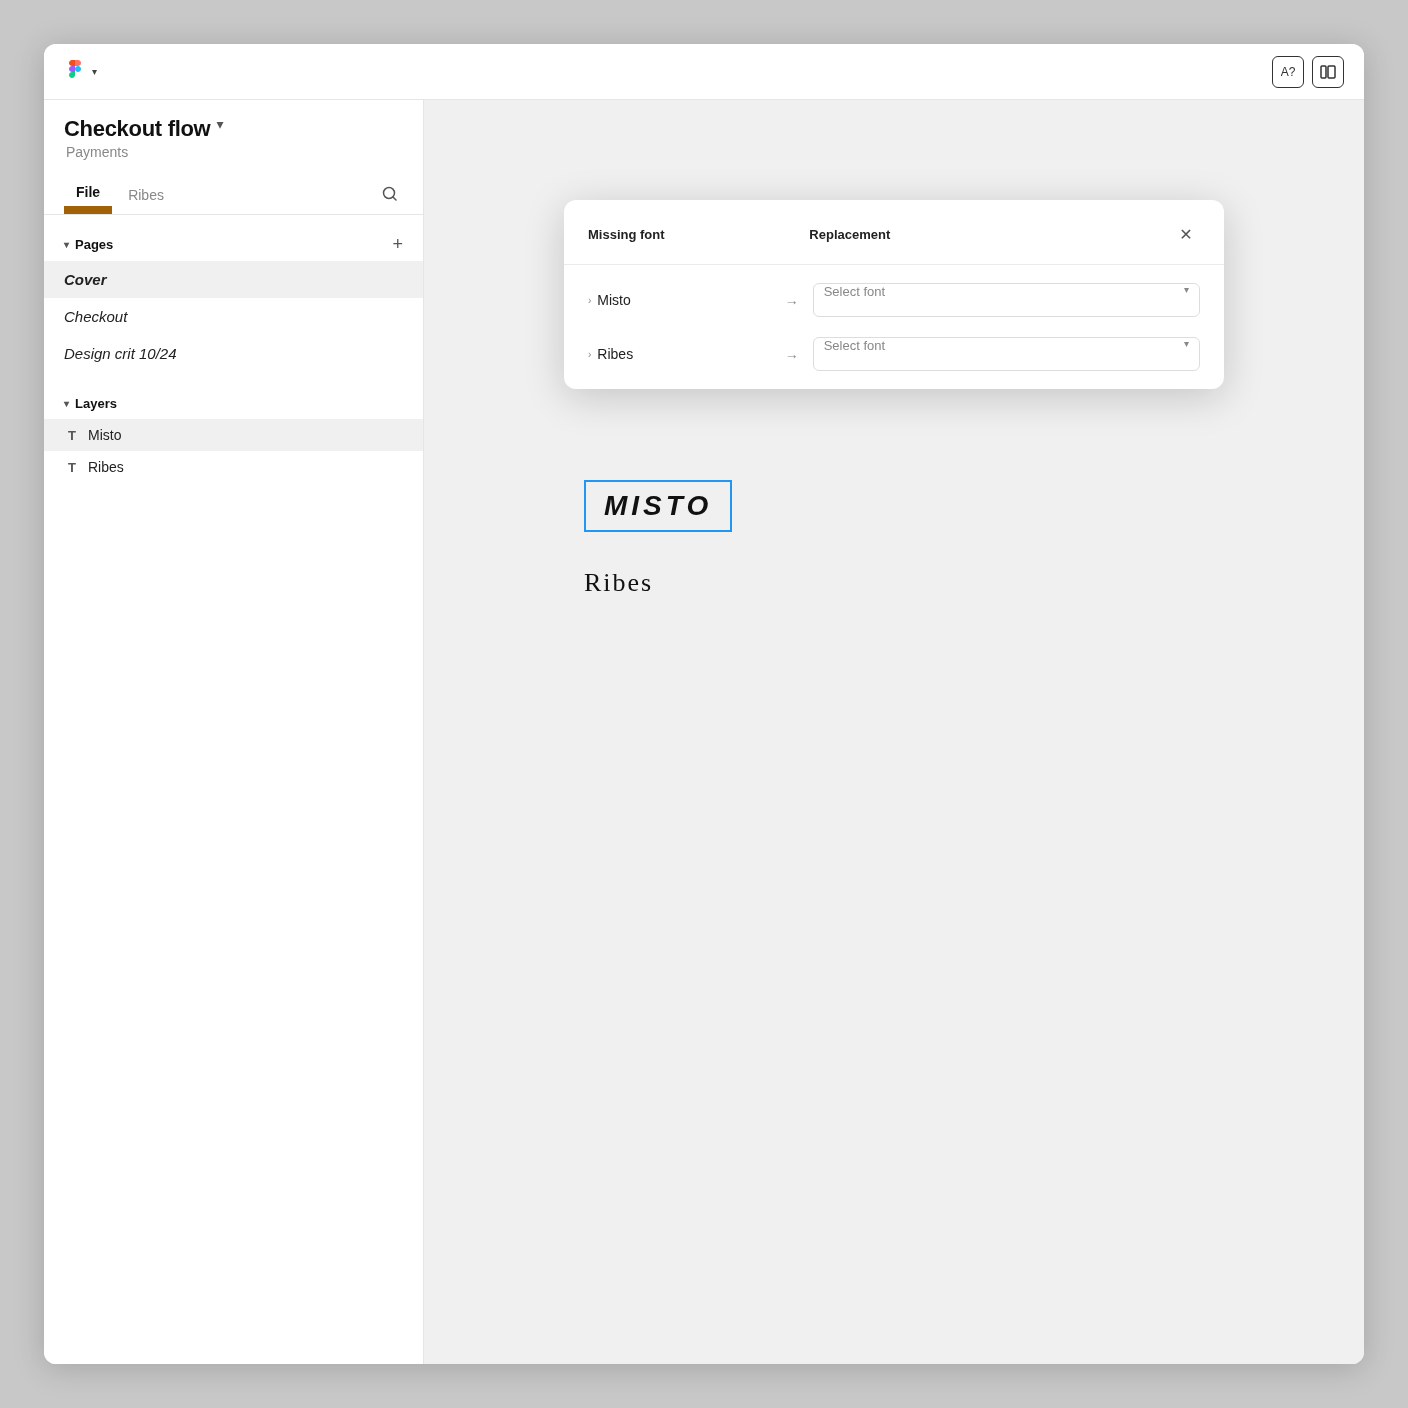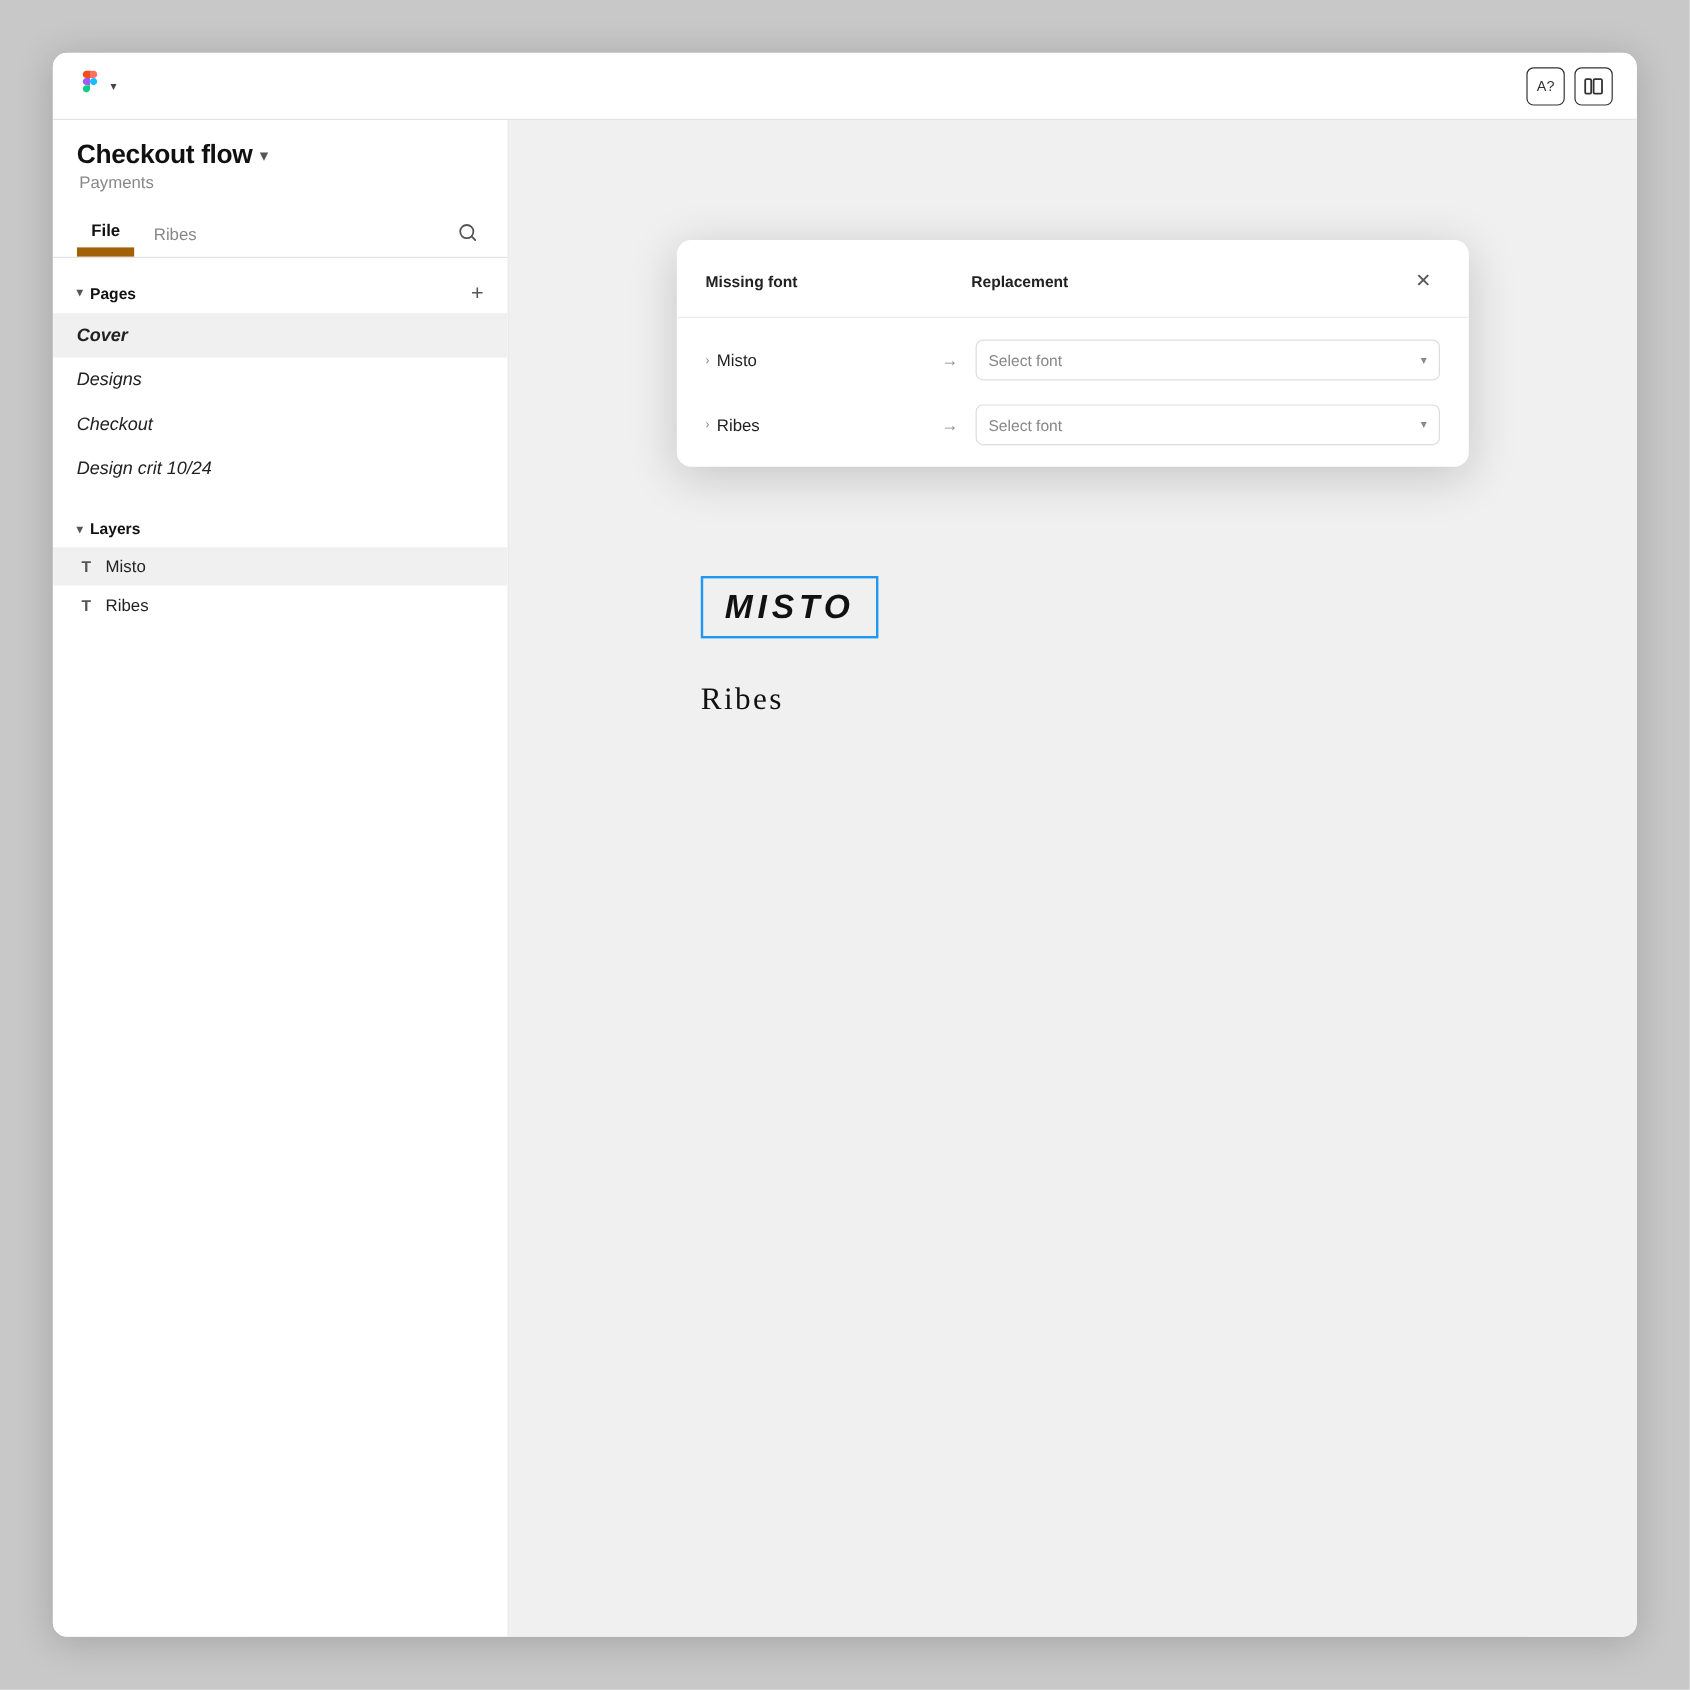--- a/index.html
+++ b/index.html
@@ -79,21 +79,20 @@
       display: flex;
       flex-direction: column;
       background: #fff;
       flex-shrink: 0;
     }
     .sidebar-header {
       padding: 16px 20px 8px 20px;
     }
     .project-title-row {
       display: flex;
-      align-items: center;
       gap: 6px;
       margin-bottom: 2px;
     }
     .project-title {
       font-size: 22px;
       font-weight: 700;
       color: #111;
       letter-spacing: -0.3px;
     }
     .project-chevron {
@@ -282,21 +281,21 @@
       flex: 2;
       height: 34px;
       border: 1.5px solid #ddd;
       border-radius: 6px;
       padding: 0 10px;
       font-size: 13px;
       color: #888;
       background: #fff;
       cursor: pointer;
       display: flex;
-      align-items: center;
+      align-items: flex-start;
       justify-content: space-between;
     }
     .modal-select-chevron {
       font-size: 10px;
       color: #888;
     }
     .modal-footer {
       display: flex;
       justify-content: flex-end;
       padding: 12px 24px 20px 24px;
@@ -402,23 +401,20 @@
             <span>Pages</span>
           </div>
           <span class="section-add">+</span>
         </div>
 
         <div class="page-list">
           <div class="page-item active">
             <span>Cover</span>
           </div>
           <div class="page-item">
-            <span>Designs</span>
-          </div>
-          <div class="page-item">
             <span>Checkout</span>
           </div>
           <div class="page-item">
             <span>Design crit 10/24</span>
           </div>
         </div>
 
         <div class="section-header">
           <div class="section-title-row">
             <span class="section-chevron">▾</span>

